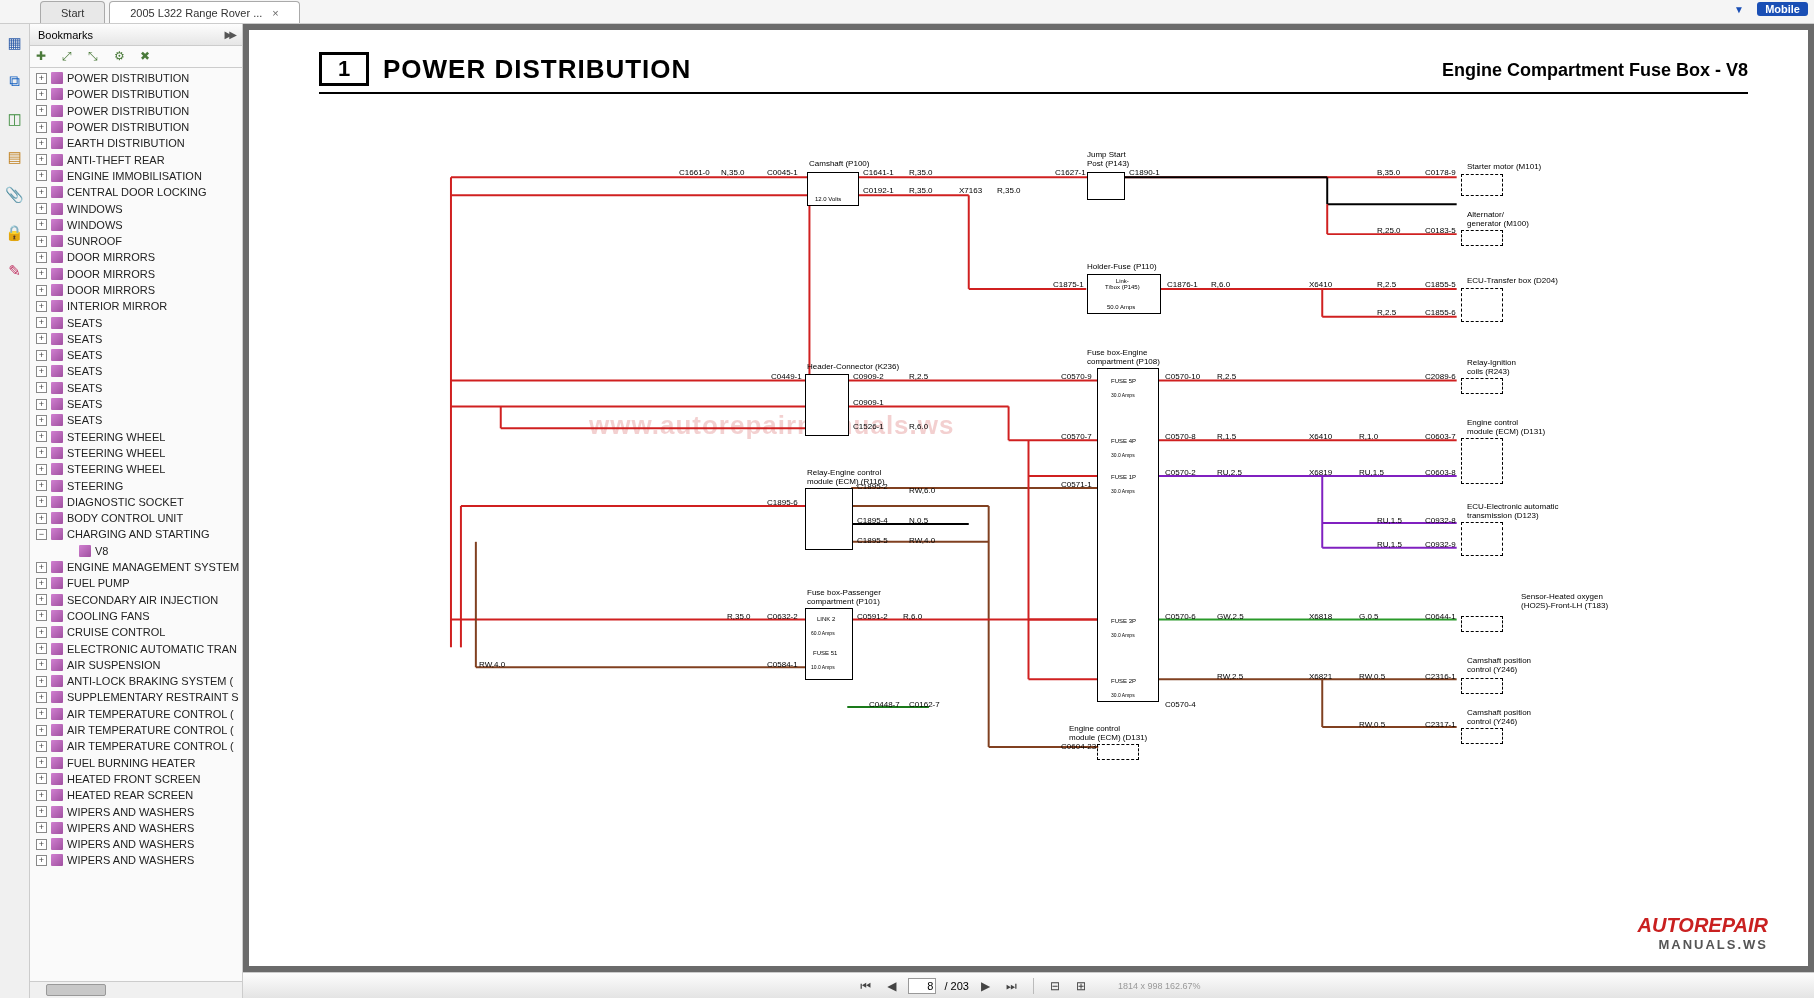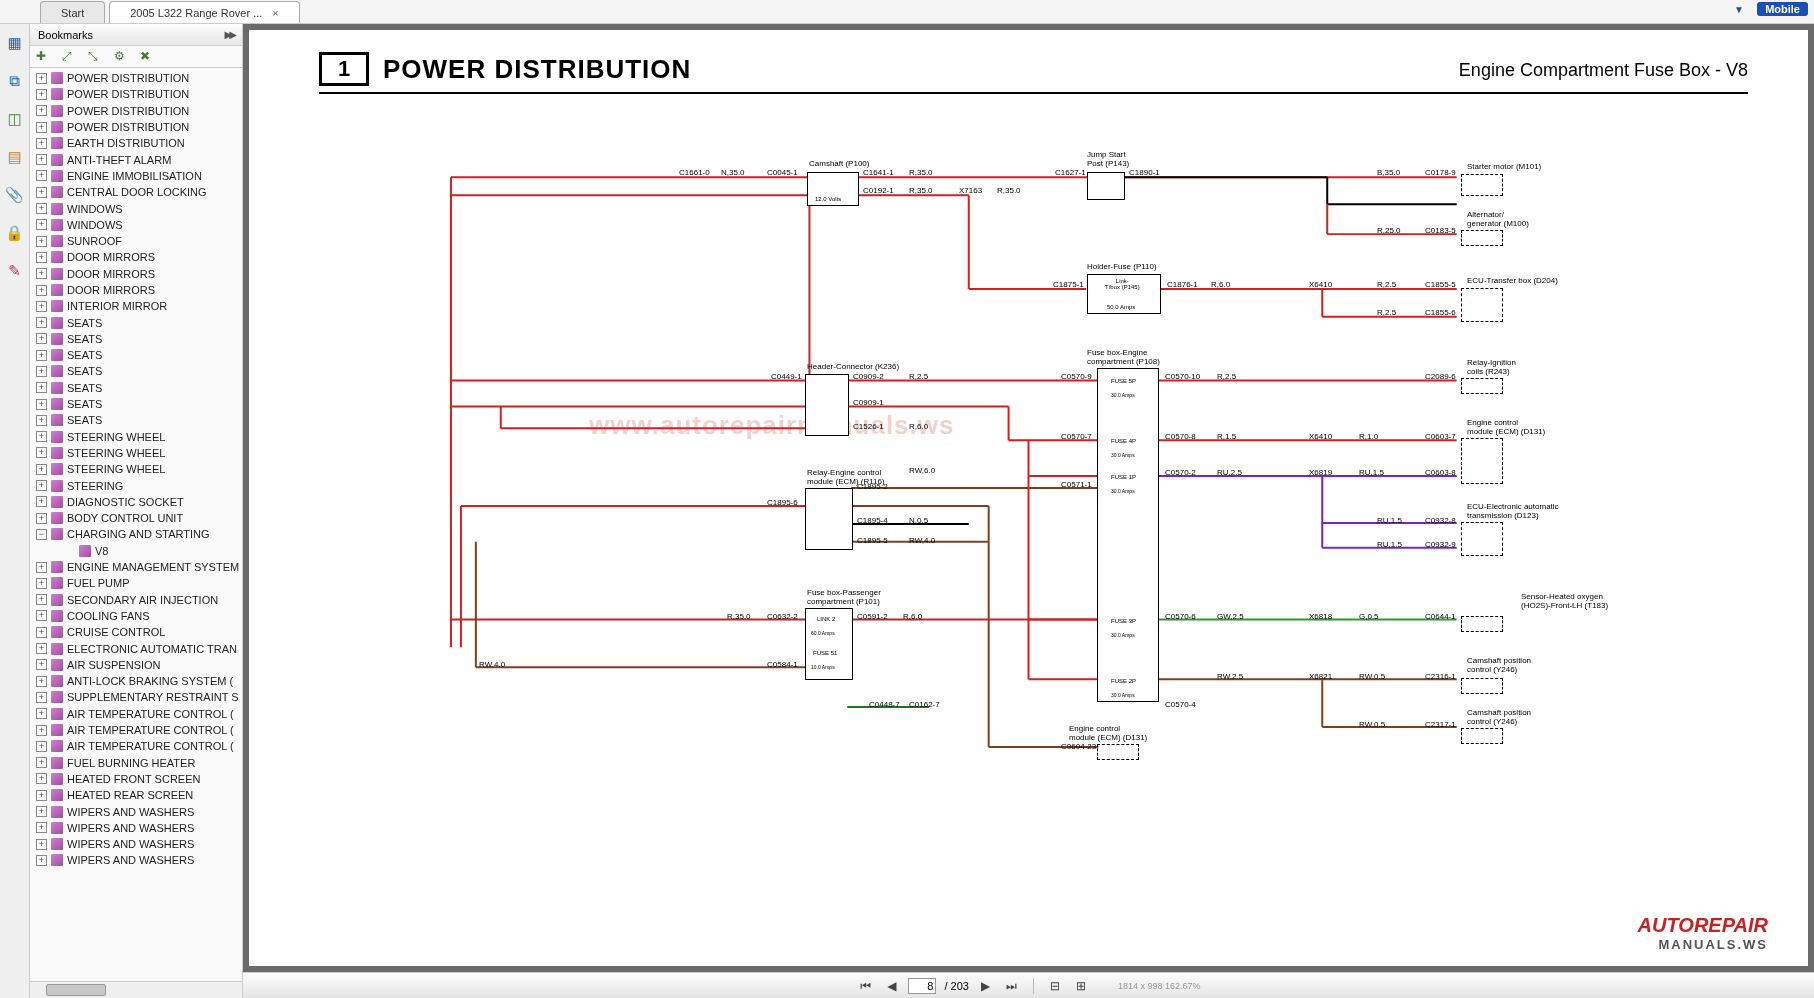--- a/index.html
+++ b/index.html
@@ -31,21 +31,21 @@
 .page{flex:1;margin:6px;background:#fff;position:relative;overflow:hidden}
 .navbar{height:26px;background:linear-gradient(#fdfdfd,#e4e4e4);border-top:1px solid #ccc;display:flex;align-items:center;justify-content:center;gap:8px;font-size:11px}
 .navbar .nbtn{padding:0 4px;color:#444;font-size:12px}
 .navbar input{width:28px;height:16px;font-size:11px;text-align:right;border:1px solid #999;padding:0 2px}
 .navbar .sep{width:1px;height:16px;background:#bbb;margin:0 4px}
 
 .titlebar{position:absolute;left:70px;top:22px;display:flex;align-items:center;gap:14px}
 .titlebox{border:3px solid #000;width:50px;height:34px;display:flex;align-items:center;justify-content:center;font-size:22px;font-weight:bold}
 .titletxt{font-size:26px;font-weight:800;letter-spacing:1px}
 .titleline{position:absolute;left:70px;top:62px;right:60px;height:2px;background:#000}
-.subtitle{position:absolute;right:60px;top:30px;font-size:18px;font-weight:400}
+.subtitle{position:absolute;right:60px;top:30px;font-size:18px;font-weight:700}
 .diagram{position:absolute;left:0;top:0;width:100%;height:100%}
 .lbl{position:absolute;font-size:8px;color:#000;white-space:nowrap}
 .comp{position:absolute;border:1px solid #000;background:#fff}
 .comp.dash{border-style:dashed;background:transparent}
 .watermark{position:absolute;left:340px;top:380px;font-size:26px;color:rgba(200,40,40,.22);font-weight:600;letter-spacing:1px}
 .logo{position:absolute;right:40px;bottom:14px;text-align:right}
 .logo .l1{font-size:20px;font-weight:800;font-style:italic;color:#c92020;letter-spacing:0}
 .logo .l2{font-size:13px;font-weight:700;color:#555;letter-spacing:2px}
 .navbar .dim{color:#999;font-size:9px;margin-left:20px}
 </style>
@@ -103,21 +103,21 @@
             <span>POWER DISTRIBUTION</span>
           </div>
           <div class="bmrow">
             <span class="pm">+</span>
             <span class="bm-ic"></span>
             <span>EARTH DISTRIBUTION</span>
           </div>
           <div class="bmrow">
             <span class="pm">+</span>
             <span class="bm-ic"></span>
-            <span>ANTI-THEFT ALARM</span>
+            <span>ANTI-THEFT REAR</span>
           </div>
           <div class="bmrow">
             <span class="pm">+</span>
             <span class="bm-ic"></span>
             <span>ENGINE IMMOBILISATION</span>
           </div>
           <div class="bmrow">
             <span class="pm">+</span>
             <span class="bm-ic"></span>
             <span>CENTRAL DOOR LOCKING</span>
@@ -533,21 +533,21 @@
       <div class="lbl" style="left:1060px;top:438px">X6819</div>
       <div class="lbl" style="left:1110px;top:438px">RU,1.5</div>
       <div class="lbl" style="left:1176px;top:438px">C0603-8</div>
       <div class="lbl" style="left:812px;top:450px">C0571-1</div>
       <div class="lbl" style="left:1128px;top:486px">RU,1.5</div>
       <div class="lbl" style="left:1176px;top:486px">C0932-8</div>
       <div class="lbl" style="left:1128px;top:510px">RU,1.5</div>
       <div class="lbl" style="left:1176px;top:510px">C0932-9</div>
       <div class="lbl" style="left:518px;top:468px">C1895-6</div>
       <div class="lbl" style="left:608px;top:452px">C1895-2</div>
-      <div class="lbl" style="left:660px;top:436px">RW,6.0</div>
+      <div class="lbl" style="left:660px;top:456px">RW,6.0</div>
       <div class="lbl" style="left:608px;top:486px">C1895-4</div>
       <div class="lbl" style="left:660px;top:486px">N,0.5</div>
       <div class="lbl" style="left:608px;top:506px">C1895-5</div>
       <div class="lbl" style="left:660px;top:506px">RW,4.0</div>
       <div class="lbl" style="left:478px;top:582px">R,35.0</div>
       <div class="lbl" style="left:518px;top:582px">C0632-2</div>
       <div class="lbl" style="left:608px;top:582px">C0591-2</div>
       <div class="lbl" style="left:654px;top:582px">R,6.0</div>
       <div class="lbl" style="left:230px;top:630px">RW,4.0</div>
       <div class="lbl" style="left:518px;top:630px">C0584-1</div>

